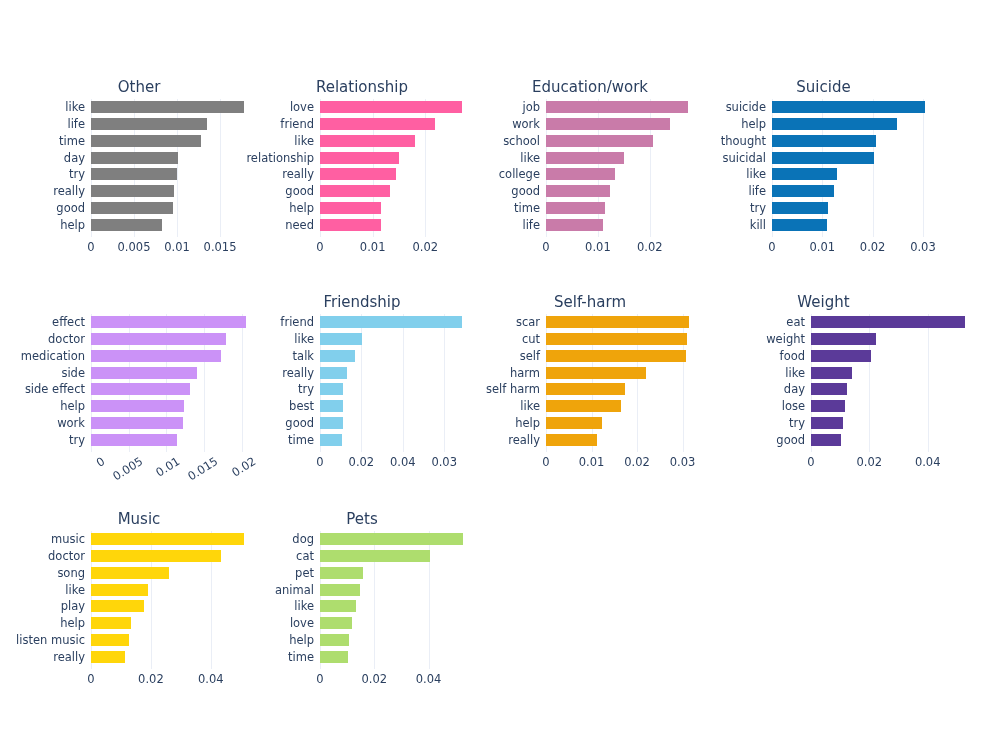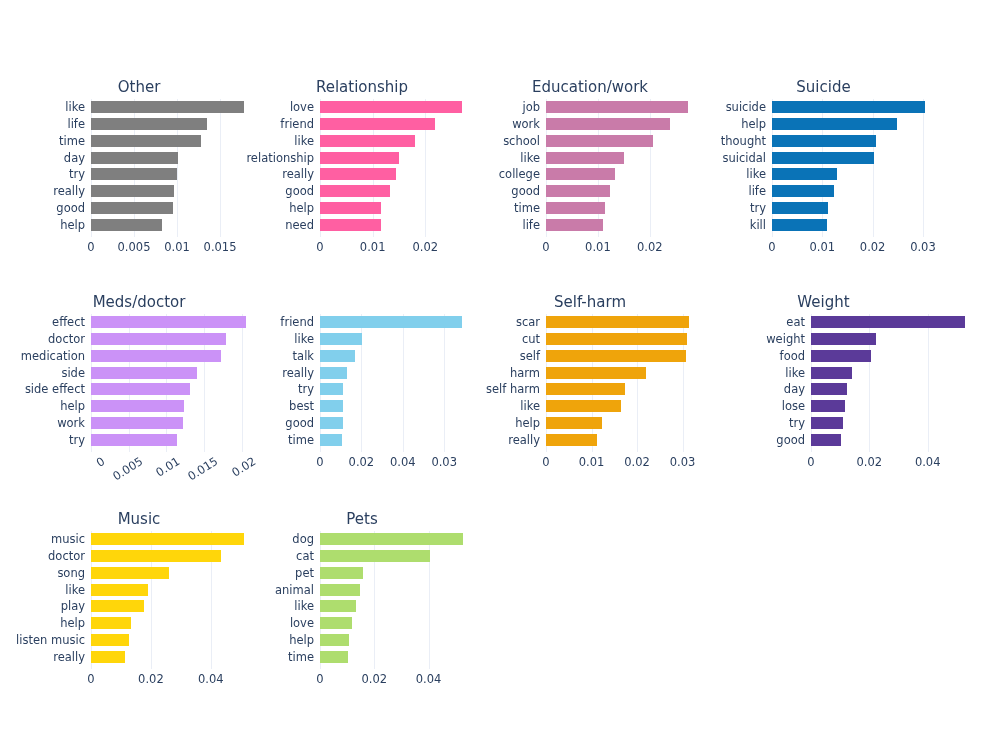--- a/index.html
+++ b/index.html
@@ -280,21 +280,20 @@
         <div class="xtick" style="left: 0px; top: 141px;">0</div>
         <div class="xtick-mark" style="left: 50.3165px; top: 134px;"></div>
         <div class="xtick" style="left: 50.3165px; top: 141px;">0.01</div>
         <div class="xtick-mark" style="left: 100.633px; top: 134px;"></div>
         <div class="xtick" style="left: 100.633px; top: 141px;">0.02</div>
         <div class="xtick-mark" style="left: 150.949px; top: 134px;"></div>
         <div class="xtick" style="left: 150.949px; top: 141px;">0.03</div>
       </div>
     </div>
     <div class="panel" style="left: 13px; top: 293px; width: 252px; height: 189px;">
-      <div class="panel-title">Meds/doctor</div>
       <div class="plot" style="left: 78px; top: 21px; width: 160px; height: 134px;">
         <div class="axis-zero" style="left: 0px;"></div>
         <div class="grid-line" style="left: 37.7358px;"></div>
         <div class="grid-line" style="left: 75.4717px;"></div>
         <div class="grid-line" style="left: 113.208px;"></div>
         <div class="grid-line" style="left: 150.943px;"></div>
         <div class="bar-row" style="top: 2px; height: 12px;">
           <div class="bar" style="width: 155.472px; background: rgb(203, 146, 247);"></div>
           <div class="cat-label">effect</div>
         </div>
@@ -332,20 +331,21 @@
         <div class="xtick rot" style="left: 46.7358px; top: 140px;">0.005</div>
         <div class="xtick-mark" style="left: 75.4717px; top: 134px;"></div>
         <div class="xtick rot" style="left: 84.4717px; top: 140px;">0.01</div>
         <div class="xtick-mark" style="left: 113.208px; top: 134px;"></div>
         <div class="xtick rot" style="left: 122.208px; top: 140px;">0.015</div>
         <div class="xtick-mark" style="left: 150.943px; top: 134px;"></div>
         <div class="xtick rot" style="left: 159.943px; top: 140px;">0.02</div>
       </div>
     </div>
     <div class="panel" style="left: 242px; top: 293px; width: 240px; height: 189px;">
+      <div class="panel-title">Friendship</div>
       <div class="plot" style="left: 78px; top: 21px; width: 148px; height: 134px;">
         <div class="axis-zero" style="left: 0px;"></div>
         <div class="grid-line" style="left: 41.3986px;"></div>
         <div class="grid-line" style="left: 82.7972px;"></div>
         <div class="grid-line" style="left: 124.196px;"></div>
         <div class="bar-row" style="top: 2px; height: 12px;">
           <div class="bar" style="width: 142.204px; background: rgb(129, 207, 236);"></div>
           <div class="cat-label">friend</div>
         </div>
         <div class="bar-row" style="top: 19px; height: 12px;">

